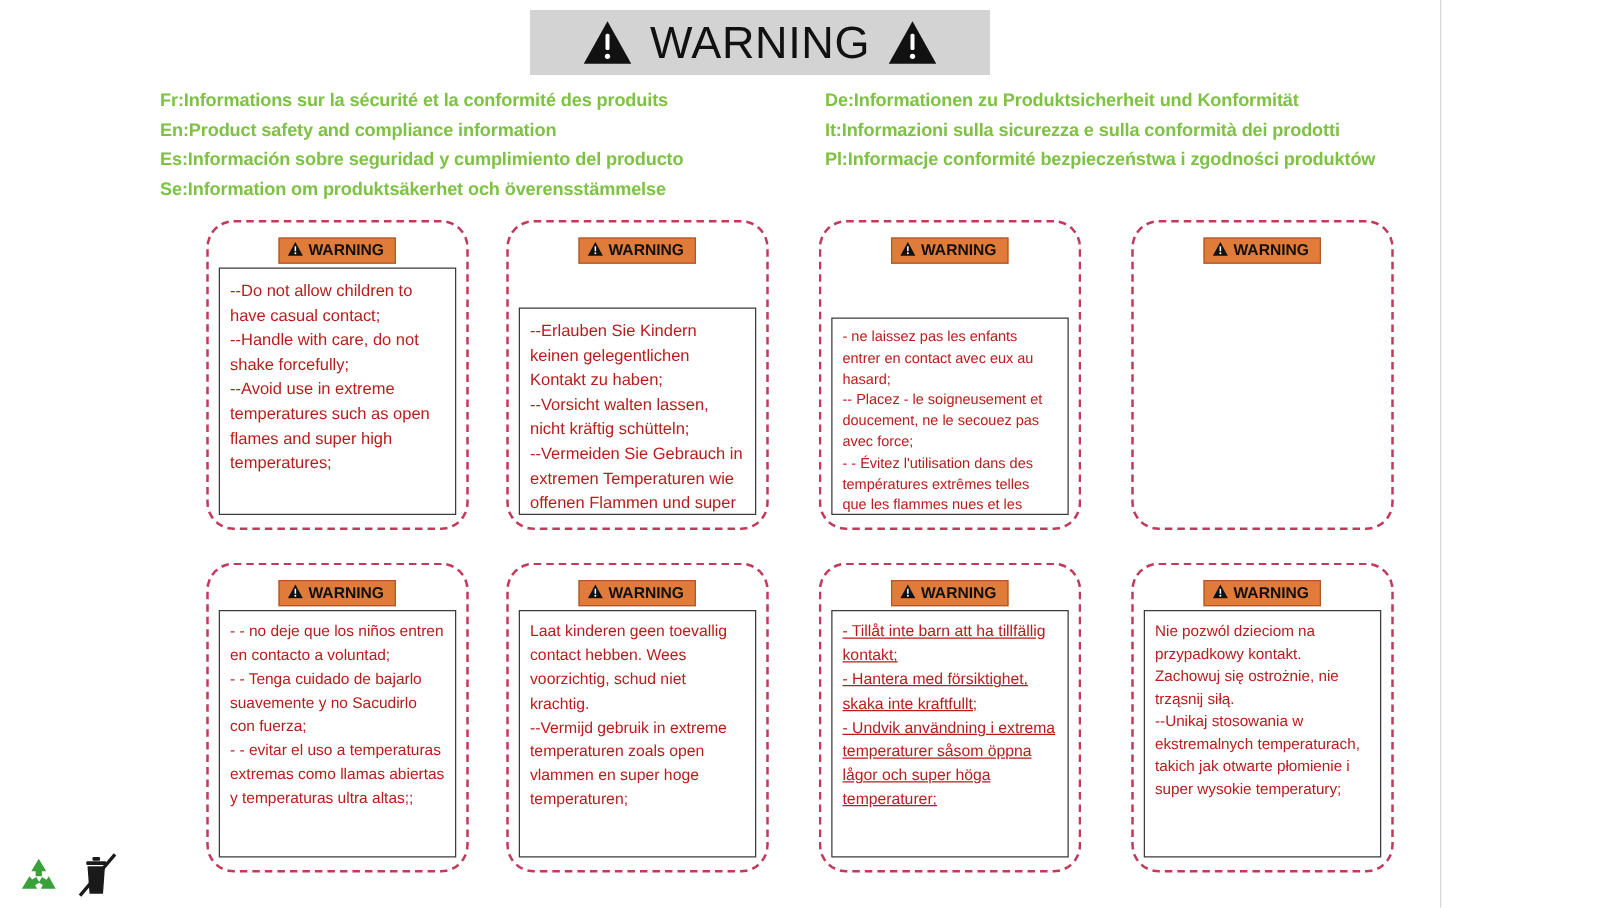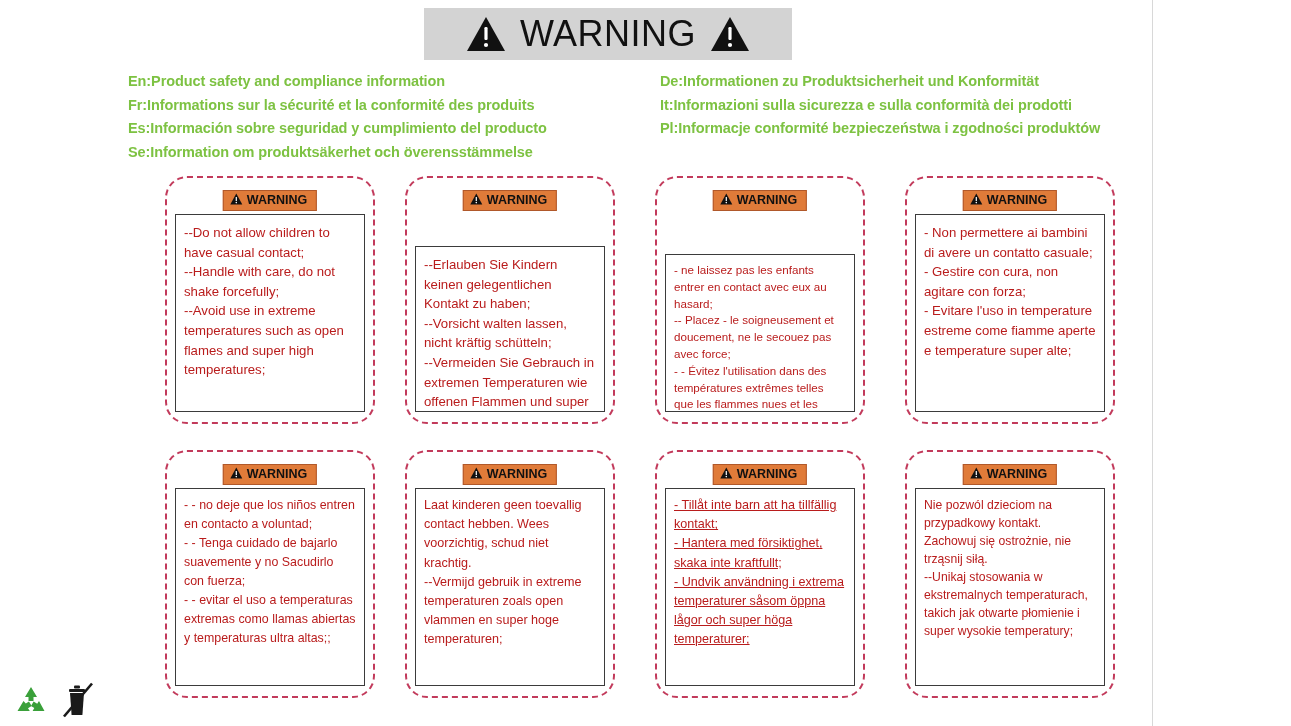--- a/index.html
+++ b/index.html
@@ -157,22 +157,22 @@
     <span class="tri">
       <svg width="40" height="36" viewBox="0 0 40 36" aria-hidden="true">
         <polygon points="20,1 39,35 1,35" fill="#111111"></polygon>
         <rect x="18.4" y="11" width="3.2" height="13" rx="1.2" fill="#ffffff"></rect>
         <circle cx="20" cy="29" r="2.1" fill="#ffffff"></circle>
       </svg>
     </span>
   </div>
 
   <div class="lang-col left">
+    <div>Fr:Informations sur la sécurité et la conformité des produits</div>
     <div>En:Product safety and compliance information</div>
-    <div>Fr:Informations sur la sécurité et la conformité des produits</div>
     <div>Es:Información sobre seguridad y cumplimiento del producto</div>
     <div>Se:Information om produktsäkerhet och överensstämmelse</div>
   </div>
   <div class="lang-col right">
     <div>De:Informationen zu Produktsicherheit und Konformität</div>
     <div>It:Informazioni sulla sicurezza e sulla conformità dei prodotti</div>
     <div>Pl:Informacje conformité bezpieczeństwa i zgodności produktów</div>
   </div>
 
   <div class="grid">
@@ -229,23 +229,20 @@
       <div class="hdr">
         <span class="w-tri">
           <svg width="13" height="12" viewBox="0 0 13 12" aria-hidden="true">
             <polygon points="6.5,0.5 12.5,11.5 0.5,11.5" fill="#111111"></polygon>
             <rect x="5.9" y="4" width="1.2" height="4" fill="#ffffff"></rect>
             <circle cx="6.5" cy="9.6" r="0.8" fill="#ffffff"></circle>
           </svg>
         </span>
         <span>WARNING</span>
       </div>
-      <div class="body">- Non permettere ai bambini di avere un contatto casuale;
-- Gestire con cura, non agitare con forza;
-- Evitare l'uso in temperature estreme come fiamme aperte e temperature super alte;</div>
     </div>
 
     <div class="cell r2" data-cellid="es" style="left:165px; top:278px;">
       <div class="hdr">
         <span class="w-tri">
           <svg width="13" height="12" viewBox="0 0 13 12" aria-hidden="true">
             <polygon points="6.5,0.5 12.5,11.5 0.5,11.5" fill="#111111"></polygon>
             <rect x="5.9" y="4" width="1.2" height="4" fill="#ffffff"></rect>
             <circle cx="6.5" cy="9.6" r="0.8" fill="#ffffff"></circle>
           </svg>

